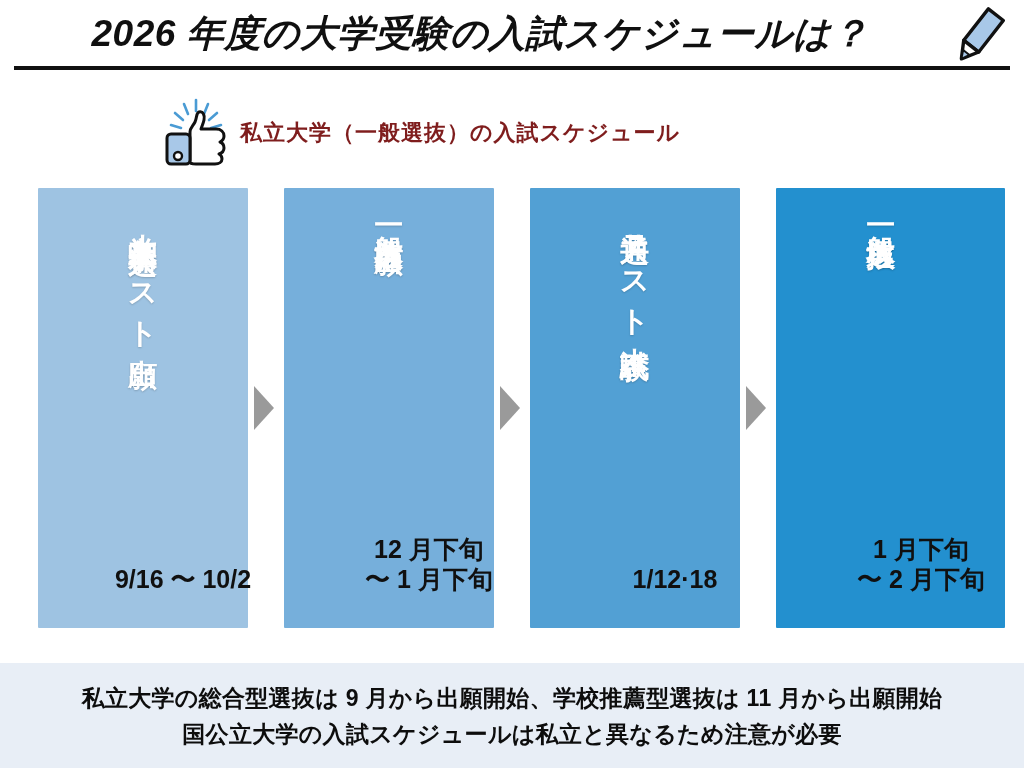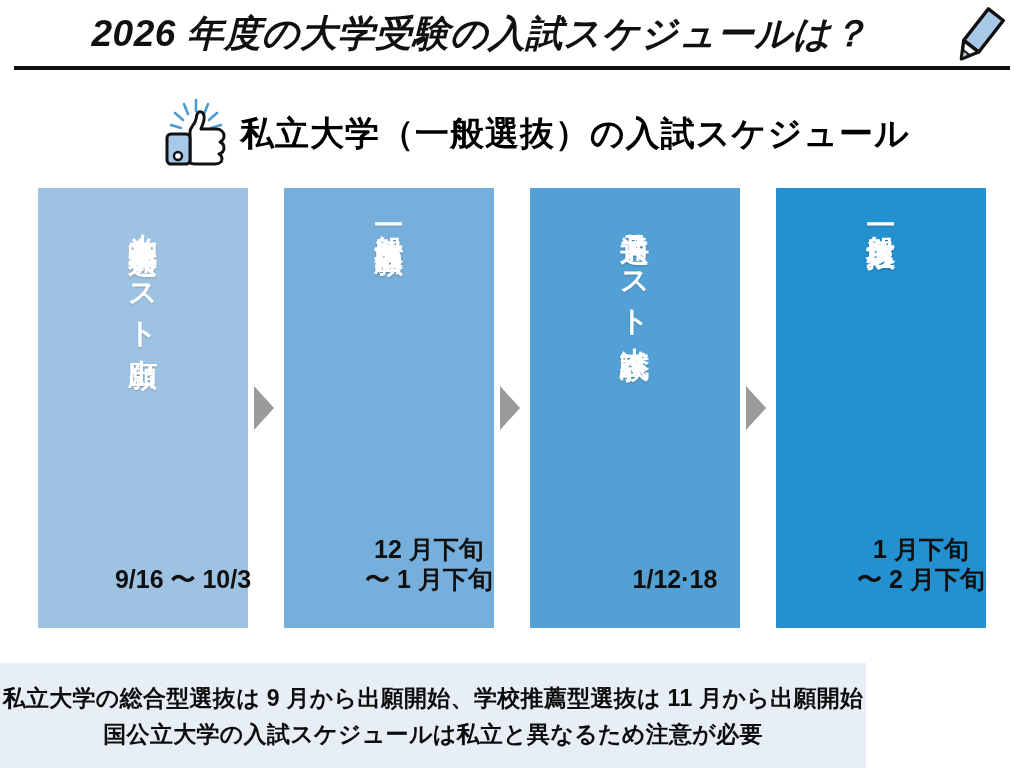--- a/index.html
+++ b/index.html
@@ -66,23 +66,23 @@
     position: absolute;
     left: 162px;
     top: 0px;
     width: 74px;
     height: 68px;
   }
   .subtitle-text {
     position: absolute;
     left: 240px;
     top: 14px;
-    font-size: 34px;
-    font-weight: 700;
-    color: #000000;
+    font-size: 22px;
+    font-weight: 700;
+    color: #7f1d1d;
     letter-spacing: 1px;
     line-height: 42px;
     white-space: nowrap;
     text-align: center;
   }
 
   
   .timeline {
     position: absolute;
     left: 0;
@@ -93,21 +93,21 @@
   .step {
     position: absolute;
     top: 0;
     width: 210px;
     height: 440px;
     border-radius: 1px;
   }
   .step-0 { left: 38px;  }
   .step-1 { left: 284px; }
   .step-2 { left: 530px; }
-  .step-3 { left: 776px; }
+  .step-3 { left: 776px; padding-left: 19px; }
 
   .step-label {
     position: absolute;
     top: 22px;
     left: 0;
     width: 210px;
     display: flex;
     justify-content: center;
   }
   .step-label span {
@@ -146,21 +146,21 @@
   }
   .arrow-0 { left: 254px; }
   .arrow-1 { left: 500px; }
   .arrow-2 { left: 746px; }
 
   
   .footer {
     position: absolute;
     left: 0;
     top: 663px;
-    width: 866px;
+    width: 1024px;
     height: 105px;
     background: #e8eef6;
     display: flex;
     flex-direction: column;
     align-items: center;
     justify-content: center;
   }
   .footer-line {
     font-size: 23px;
     font-weight: 700;
@@ -214,21 +214,21 @@
   </div>
   <div class="subtitle-text">私立大学（一般選抜）の入試スケジュール</div>
 </div>
 
 <div class="timeline">
 
   <div class="step step-0" style="background: rgb(158, 195, 226);">
     <div class="step-label">
       <span>大学入学共通テスト出願</span>
     </div>
-    <div class="step-date">9/16 〜 10/3</div>
+    <div class="step-date">9/16 〜 10/2</div>
   </div>
 
   <div class="arrow arrow-0" style="border-left-color: rgb(154, 154, 154);"></div>
 
   <div class="step step-1" style="background: rgb(118, 175, 219);">
     <div class="step-label">
       <span>一般選抜出願</span>
     </div>
     <div class="step-date">12 月下旬
 〜 1 月下旬</div>

